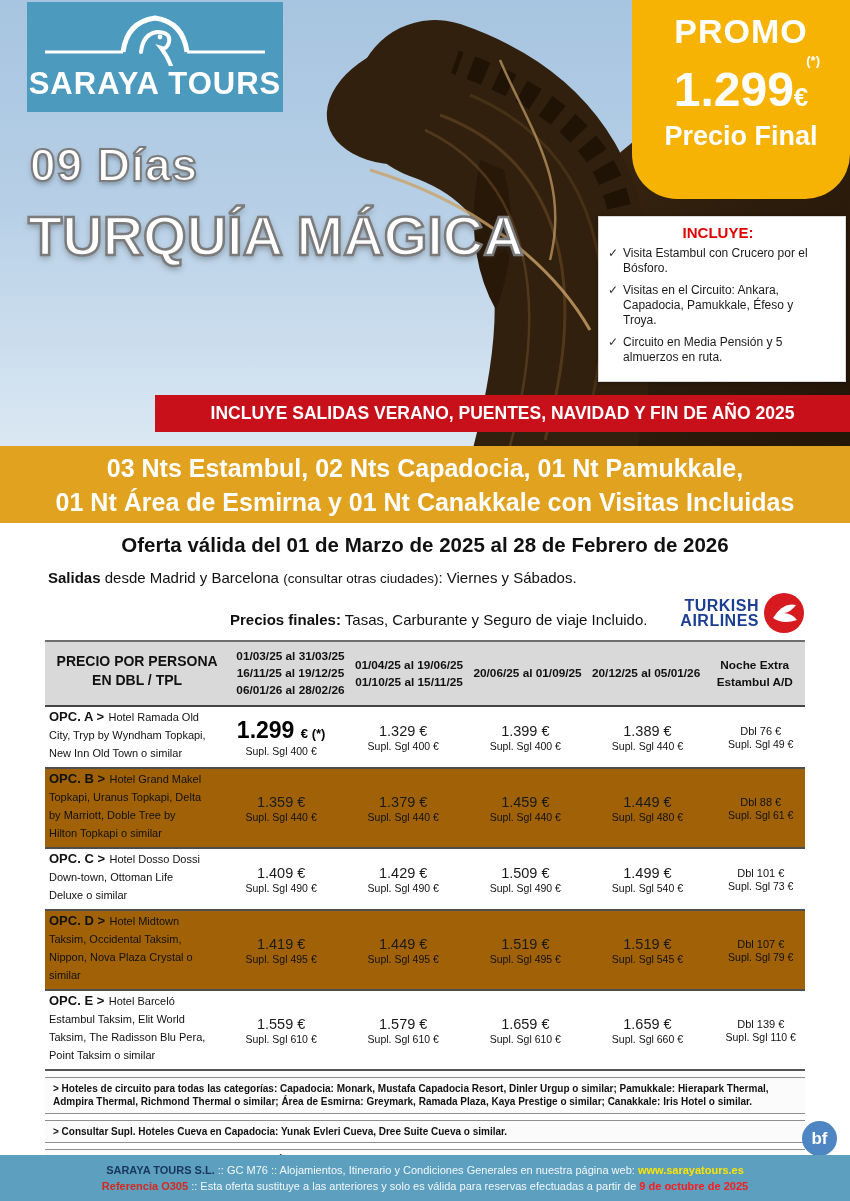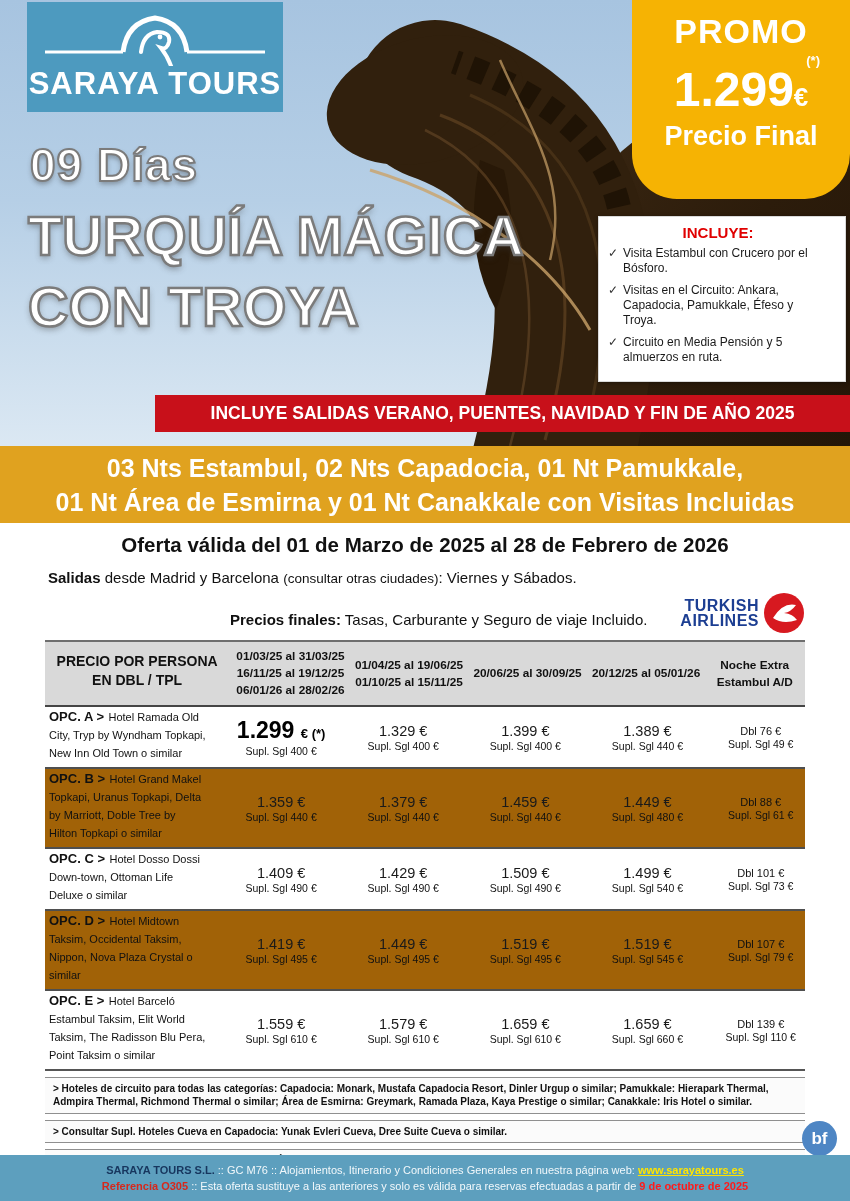--- a/index.html
+++ b/index.html
@@ -82,21 +82,21 @@
   .note .sub { font-size:8.8px; }
 
   
   .bf-badge { position:absolute; right:13px; top:1121px; width:35px; height:35px; border-radius:50%;
               background:#4e86c4; color:#fff; font-weight:bold; font-size:17px;
               display:flex; align-items:center; justify-content:center; }
   .footer { position:absolute; bottom:0; left:0; width:850px; height:46px; background:#5d9fbe;
             text-align:center; font-size:11px; line-height:16px; padding-top:7px; color:#fff; }
   .f-brand { color:#17365e; font-weight:bold; }
   .f-plain { color:#f2f8fb; }
-  .f-link  { color:#ffe400; font-weight:bold; text-decoration:underline; cursor:pointer; }
+  .f-link  { color:#ffe400; font-weight:bold; cursor:pointer; }
   .f-ref   { color:#d6281c; font-weight:bold; }
   .f-date  { color:#ff1a1a; font-weight:bold; }
 </style>
 </head>
 <body>
 
 <div class="page">
 
   <div class="hero">
     <svg class="horse" viewBox="0 0 600 446" aria-hidden="true">
@@ -132,21 +132,20 @@
         <path d="M142 44 L220 44" stroke="#fff" stroke-width="3"></path>
         <path d="M78 44 Q82 14 110 10 Q138 14 142 44" stroke="#fff" stroke-width="5" fill="none"></path>
         <path d="M96 44 Q98 26 112 24 q14 0 12 10 q-2 8 -8 6 q8 10 12 24" stroke="#fff" stroke-width="4" fill="none" stroke-linecap="round"></path>
         <circle cx="115" cy="29" r="2.4" fill="#fff"></circle>
       </svg>
       <div class="logo-text">SARAYA TOURS</div>
     </div>
 
     <div class="hero-days">09 Días</div>
     <div class="hero-title1">TURQUÍA MÁGICA</div>
-    <div class="hero-title2">CON TROYA</div>
 
     <div class="promo">
       <div class="promo-label">PROMO</div>
       <div class="promo-ast">(*)</div>
       <div class="promo-price"><span>1.299</span><span class="eur">€</span></div>
       <div class="promo-sub">Precio Final</div>
     </div>
 
     <div class="incluye">
       <div class="incluye-title">INCLUYE:</div>
@@ -200,21 +199,21 @@
     <div class="ptable">
         <div class="thead">
           <div class="c-hotel">PRECIO POR PERSONA<br>EN DBL / TPL</div>
           <div class="c-price">
             <div>01/03/25 al 31/03/25<br>16/11/25 al 19/12/25<br>06/01/26 al 28/02/26</div>
           </div>
           <div class="c-price">
             <div>01/04/25 al 19/06/25<br>01/10/25 al 15/11/25</div>
           </div>
           <div class="c-price">
-            <div>20/06/25 al 30/09/25</div>
+            <div>20/06/25 al 01/09/25</div>
           </div>
           <div class="c-price">
             <div>20/12/25 al 05/01/26</div>
           </div>
           <div class="c-extra">
             <div>Noche Extra<br>Estambul A/D</div>
           </div>
         </div>
         <div class="trow">
           <div class="c-hotel"><span class="opt">OPC. A &gt;</span> <span class="hotel-desc">Hotel Ramada Old City, Tryp by Wyndham Topkapi, New Inn Old Town o similar</span></div>

